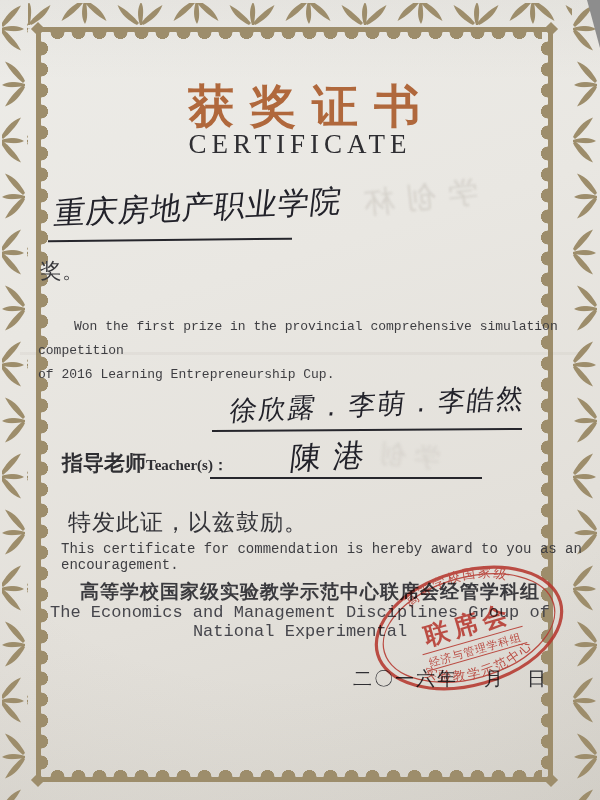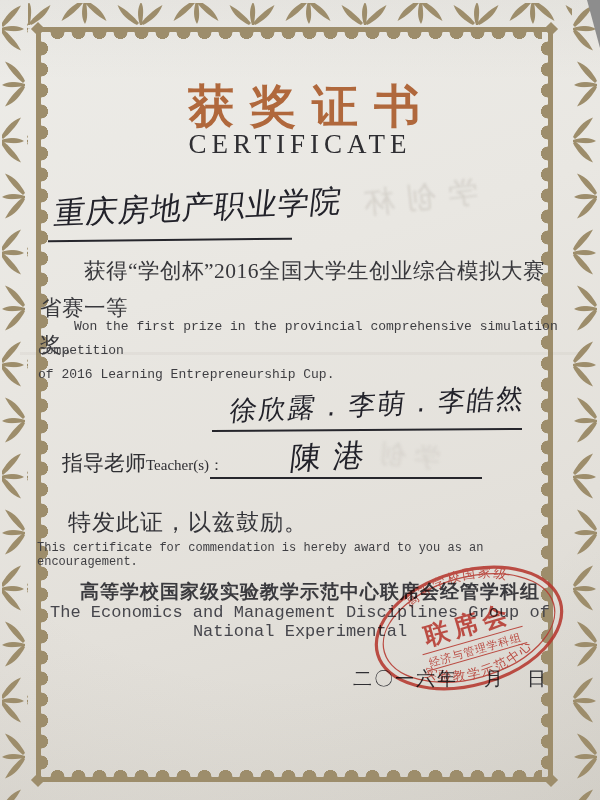--- a/index.html
+++ b/index.html
@@ -68,28 +68,28 @@
   .award-zh{position:absolute;left:40px;top:253px;width:518px;font-size:21.5px;line-height:37px;color:#38383c;letter-spacing:0.5px;}
   .award-zh .l1{text-indent:44px;}
   .mono{font-family:"Liberation Mono", monospace;}
   .award-en{position:absolute;left:38px;top:315px;width:528px;font-size:13px;line-height:24px;color:#3e3e42;}
   .award-en .l1{text-indent:36px;}
 
   .field-label{position:absolute;left:62px;color:#2f2f33;white-space:nowrap;}
   .field-label .zh{font-size:21px;}
   .field-label .en{font-size:15px;}
   .fl-students{top:400px;}
-  .fl-teacher{top:449px;}
+  .fl-teacher{top:449px;font-weight:bold;}
   .students-value{position:absolute;left:228px;top:393px;font-size:27px;letter-spacing:2px;white-space:nowrap;}
   .students-line{position:absolute;left:212px;top:429px;width:310px;height:2px;background:#26262c;transform:rotate(-0.4deg);}
   .teacher-value{position:absolute;left:288px;top:438px;font-size:31px;letter-spacing:12px;white-space:nowrap;}
   .teacher-line{position:absolute;left:210px;top:477px;width:272px;height:2px;background:#26262c;}
 
   .commend-zh{position:absolute;left:68px;top:507px;font-size:23px;color:#333338;letter-spacing:1px;}
-  .commend-en{position:absolute;left:37px;top:541px;width:530px;font-size:12px;color:#3e3e42;}
+  .commend-en{position:absolute;left:37px;top:541px;width:530px;font-size:14px;color:#3e3e42;padding-left:24px;}
 
   .issuer-zh{position:absolute;left:40px;right:20px;top:579px;text-align:center;
     font-size:19px;font-weight:600;color:#3a3a3e;letter-spacing:1px;}
   .issuer-en1{position:absolute;left:20px;right:20px;top:603px;text-align:center;font-size:17px;color:#46464c;}
   .issuer-en2{position:absolute;left:20px;right:20px;top:626px;text-align:center;font-size:11.5px;color:#46464c;}
 
   .date-line{position:absolute;right:52px;top:666px;font-size:19px;color:#2f2f33;letter-spacing:2px;}
   .date-line .gap-m{display:inline-block;width:26px;}
   .date-line .gap-d{display:inline-block;width:22px;}
 
@@ -144,21 +144,20 @@
     <div class="ghost ghost1">学创杯</div>
     <div class="ghost ghost2">学创</div>
 
     <div class="title-zh">获奖证书</div>
     <div class="title-en">CERTIFICATE</div>
 
     <div class="school hand">重庆房地产职业学院</div>
     <div class="school-line"></div>
 
     <div class="award-zh">
-      <div class="l1">获得“学创杯”2016全国大学生创业综合模拟大赛省赛一等</div>
       <div class="l2">奖。</div>
     </div>
     <div class="award-en mono">
       <div class="l1">Won the first prize in the provincial comprehensive simulation competition</div>
       <div class="l2">of 2016 Learning Entrepreneurship Cup.</div>
     </div>
 
     <div class="students-value hand">徐欣露 . 李萌 . 李皓然</div>
     <div class="students-line"></div>
 

